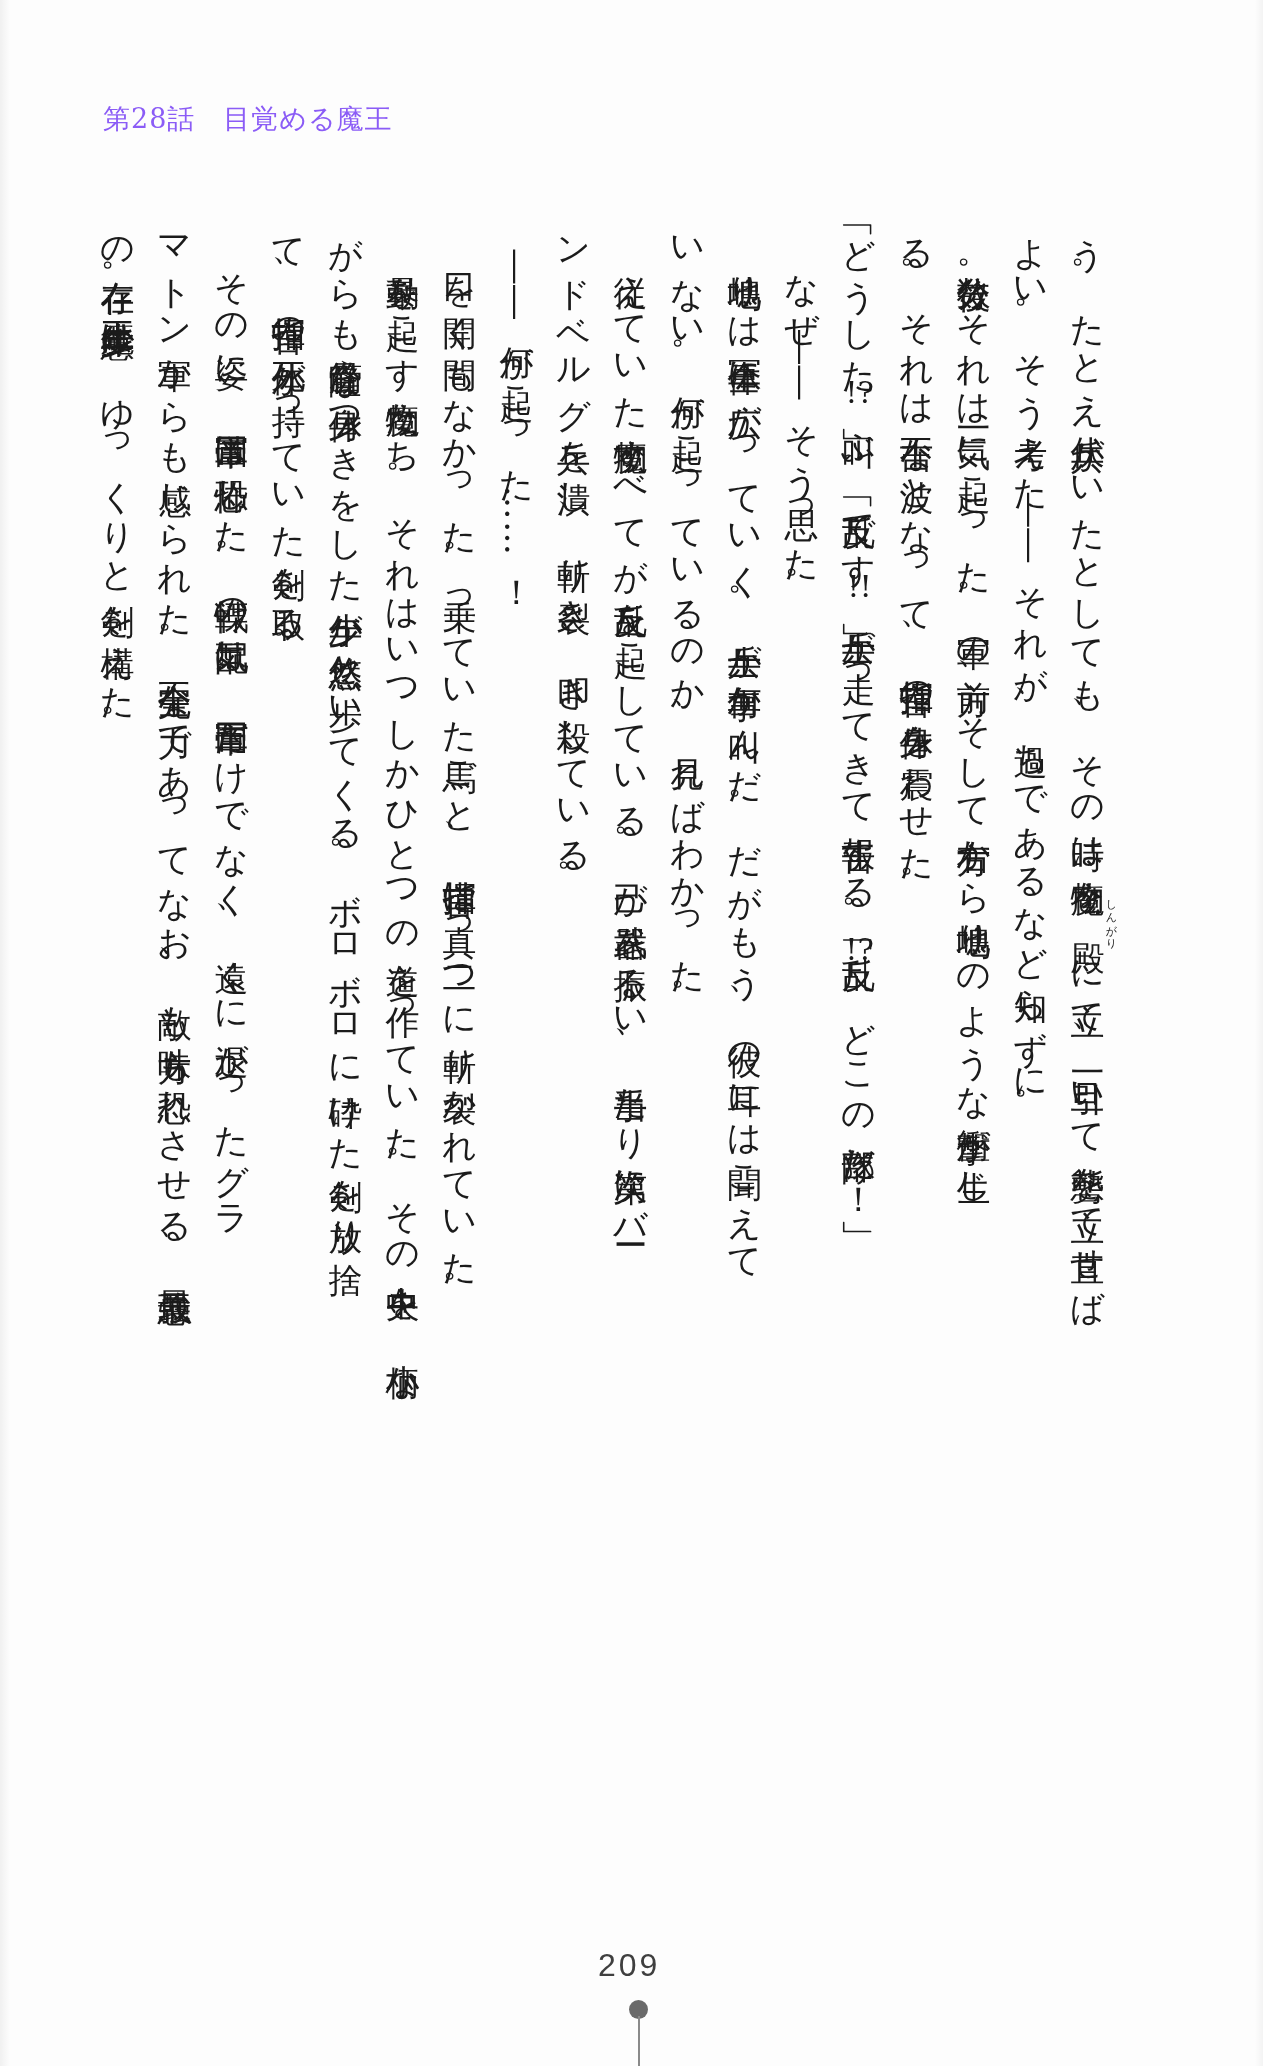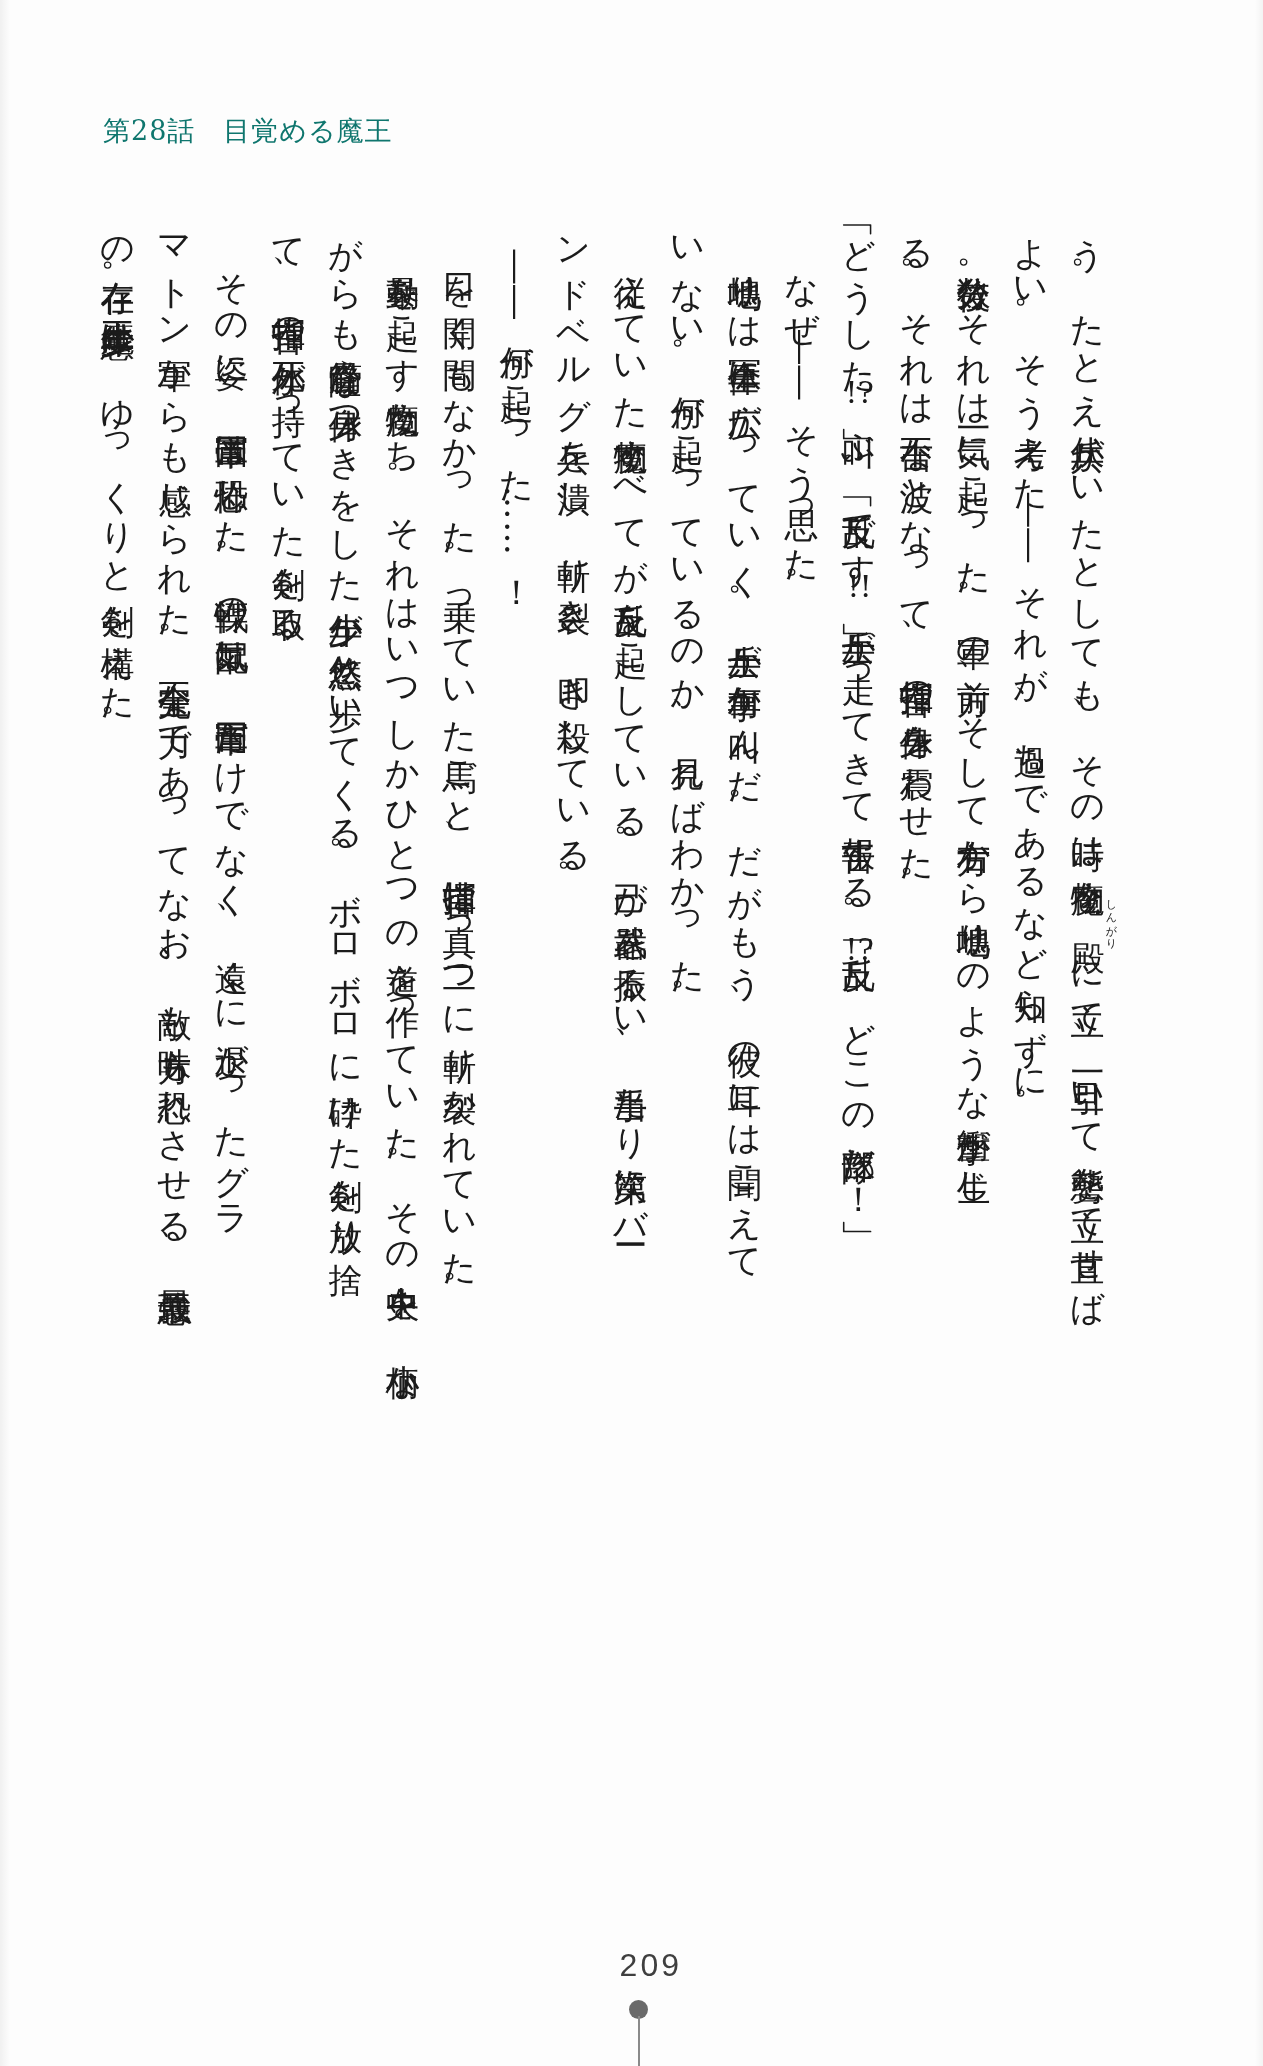--- a/index.html
+++ b/index.html
@@ -15,24 +15,24 @@
     position:absolute;left:0;top:0;width:10px;height:100%;
     background:linear-gradient(to right, rgba(0,0,0,0.05), rgba(0,0,0,0));
   }
   .edge-right{
     position:absolute;right:0;top:0;width:8px;height:100%;
     background:linear-gradient(to left, rgba(0,0,0,0.04), rgba(0,0,0,0));
   }
   .chapter-header{
     position:absolute;
     left:103px;
-    top:113px;
+    top:101px;
     font-size:27px;
     letter-spacing:1px;
-    color:#0f766e;
+    color:#8b5cf6;
     white-space:pre;
   }
   .body-text{
     position:absolute;
     top:214px;
     right:146px;
     height:1500px;
     writing-mode:vertical-rl;
     -webkit-writing-mode:vertical-rl;
     font-size:34px;
@@ -51,21 +51,21 @@
   }
   ruby rt{
     font-size:11px;
     letter-spacing:0;
   }
   .page-number{
     position:absolute;
     left:598px;
     top:1947px;
     width:84px;
-    text-align:right;
+    text-align:left;
     font-family:"Liberation Sans","DejaVu Sans",sans-serif;
     font-size:32px;
     font-weight:300;
     letter-spacing:3px;
     color:#3f3f3f;
   }
   .ornament-dot{
     position:absolute;
     left:629px;
     top:2000px;

